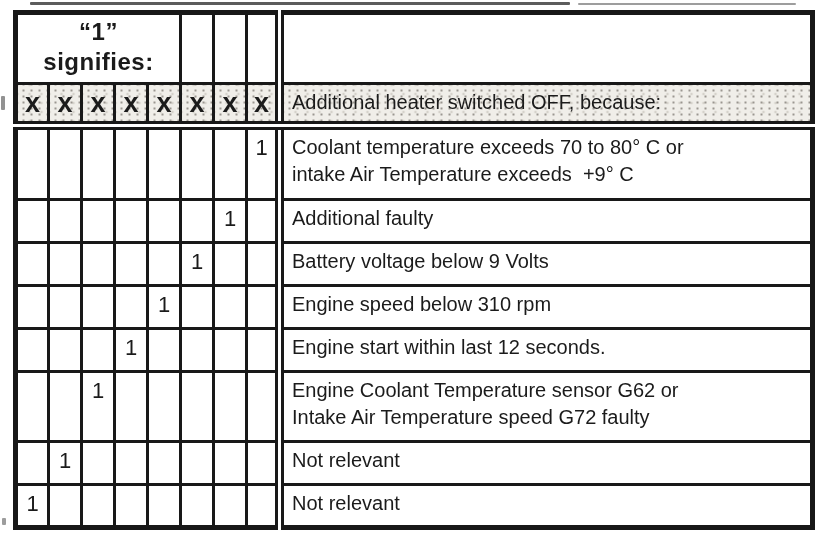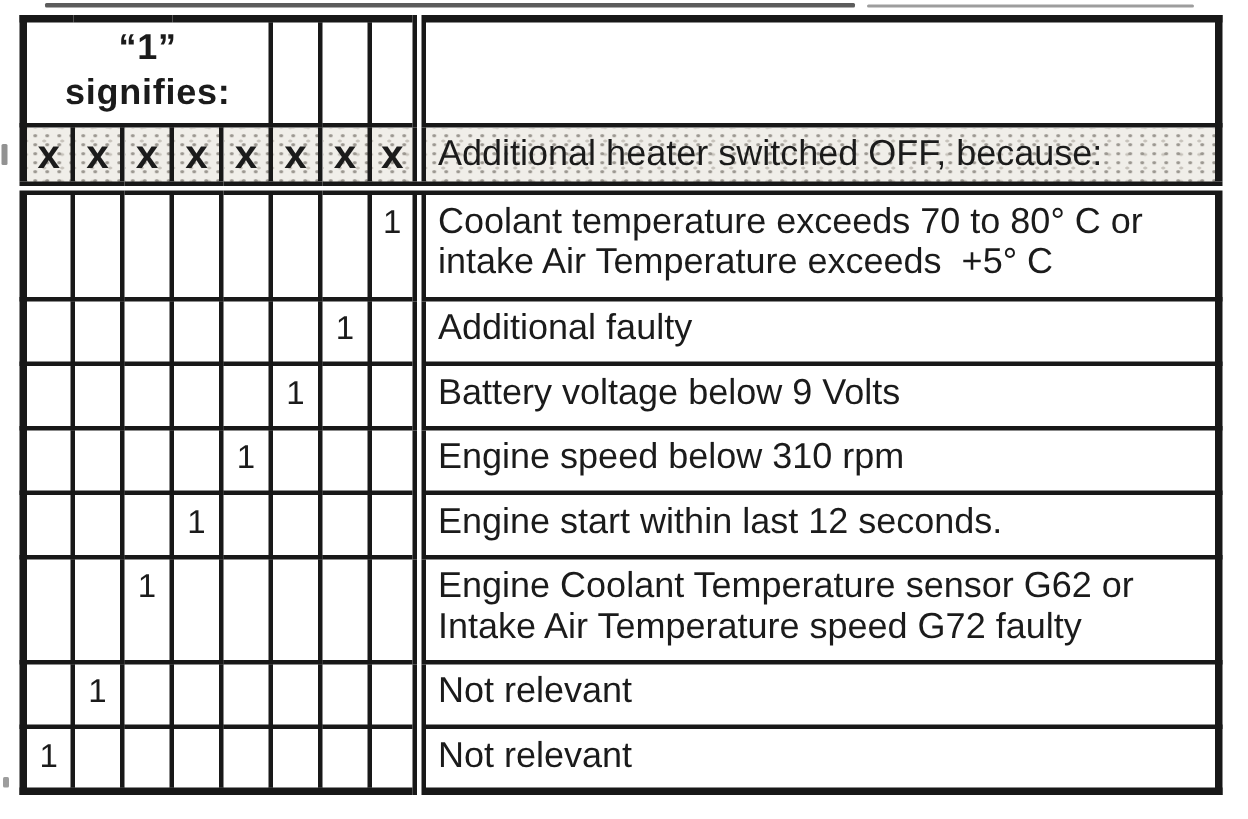--- a/index.html
+++ b/index.html
@@ -48,21 +48,21 @@
   }
   td.header-cell{
     text-align:center;vertical-align:middle;
     font-size:22px;line-height:26px;padding:2px 4px;
   }
 
   
   td.desc{
     border-left:9px double #181818;
     vertical-align:top;text-align:left;
-    font-size:24px;line-height:27px;
+    font-size:20px;line-height:27px;
     padding:4px 8px 3px 8px;
     white-space:pre-wrap;
   }
   
   td.bit{
     text-align:center;vertical-align:top;
     font-size:22px;line-height:26px;padding-top:5px;
   }
 
   
@@ -118,21 +118,21 @@
   <tr class="h-tall">
     <td class="bit"></td>
     <td class="bit"></td>
     <td class="bit"></td>
     <td class="bit"></td>
     <td class="bit"></td>
     <td class="bit"></td>
     <td class="bit"></td>
     <td class="bit">1</td>
     <td class="desc">Coolant temperature exceeds 70 to 80° C or
-intake Air Temperature exceeds  +5° C</td>
+intake Air Temperature exceeds  +9° C</td>
   </tr>
 
   <tr class="h-std">
     <td class="bit"></td>
     <td class="bit"></td>
     <td class="bit"></td>
     <td class="bit"></td>
     <td class="bit"></td>
     <td class="bit"></td>
     <td class="bit">1</td>

